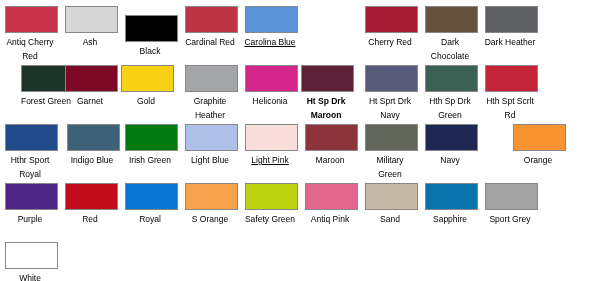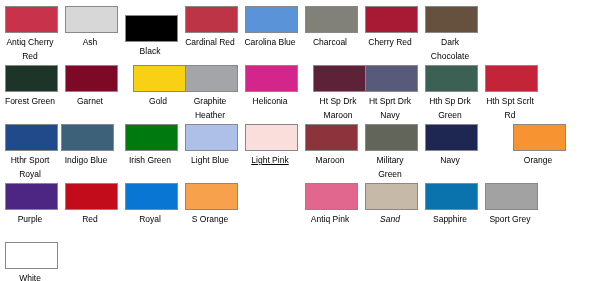--- a/index.html
+++ b/index.html
@@ -64,63 +64,63 @@
         <div class="swatch-label">Ash</div>
       </div>
       <div class="swatch-cell" style="left: 120px; margin-top: 9px;">
         <div class="swatch-chip" title="Black" style="background-color: rgb(0, 0, 0);"></div>
         <div class="swatch-label">Black</div>
       </div>
       <div class="swatch-cell" style="left: 180px;">
         <div class="swatch-chip" title="Cardinal Red" style="background-color: rgb(188, 52, 69);"></div>
         <div class="swatch-label">Cardinal Red</div>
       </div>
-      <div class="swatch-cell" style="left: 240px;">
+      <div class="swatch-cell" style="left: 240px; text-decoration: underline;">
         <div class="swatch-chip" title="Carolina Blue" style="background-color: rgb(91, 147, 216);"></div>
         <div class="swatch-label">Carolina Blue</div>
-      </div>
-      <div class="swatch-cell" style="left: 300px;">
-        <div class="swatch-chip" title="Charcoal" style="background-color: rgb(129, 129, 122);"></div>
-        <div class="swatch-label">Charcoal</div>
       </div>
       <div class="swatch-cell" style="left: 360px;">
         <div class="swatch-chip" title="Cherry Red" style="background-color: rgb(168, 26, 51);"></div>
         <div class="swatch-label">Cherry Red</div>
       </div>
       <div class="swatch-cell" style="left: 420px;">
         <div class="swatch-chip" title="Dark
 Chocolate" style="background-color: rgb(101, 81, 62);"></div>
         <div class="swatch-label">Dark
 Chocolate</div>
       </div>
-    </div>
-    <div class="swatch-row">
-      <div class="swatch-cell" style="left: 0px;">
+      <div class="swatch-cell" style="left: 480px;">
+        <div class="swatch-chip" title="Dark Heather" style="background-color: rgb(94, 96, 100);"></div>
+        <div class="swatch-label">Dark Heather</div>
+      </div>
+    </div>
+    <div class="swatch-row">
+      <div class="swatch-cell" style="left: 16px;">
         <div class="swatch-chip" title="Forest Green" style="background-color: rgb(29, 53, 41);"></div>
         <div class="swatch-label">Forest Green</div>
       </div>
       <div class="swatch-cell" style="left: 60px;">
         <div class="swatch-chip" title="Garnet" style="background-color: rgb(124, 10, 38);"></div>
         <div class="swatch-label">Garnet</div>
       </div>
-      <div class="swatch-cell" style="left: 128px;">
+      <div class="swatch-cell" style="left: 116px;">
         <div class="swatch-chip" title="Gold" style="background-color: rgb(249, 209, 20);"></div>
         <div class="swatch-label">Gold</div>
       </div>
       <div class="swatch-cell" style="left: 180px;">
         <div class="swatch-chip" title="Graphite
 Heather" style="background-color: rgb(163, 165, 168);"></div>
         <div class="swatch-label">Graphite
 Heather</div>
       </div>
       <div class="swatch-cell" style="left: 240px;">
         <div class="swatch-chip" title="Heliconia" style="background-color: rgb(212, 38, 138);"></div>
         <div class="swatch-label">Heliconia</div>
       </div>
-      <div class="swatch-cell" style="left: 308px;">
+      <div class="swatch-cell" style="left: 296px; font-weight: bold;">
         <div class="swatch-chip" title="Ht Sp Drk
 Maroon" style="background-color: rgb(94, 34, 56);"></div>
         <div class="swatch-label">Ht Sp Drk
 Maroon</div>
       </div>
       <div class="swatch-cell" style="left: 360px;">
         <div class="swatch-chip" title="Ht Sprt Drk
 Navy" style="background-color: rgb(88, 90, 124);"></div>
         <div class="swatch-label">Ht Sprt Drk
 Navy</div>
@@ -138,21 +138,21 @@
 Rd</div>
       </div>
     </div>
     <div class="swatch-row">
       <div class="swatch-cell" style="left: 0px;">
         <div class="swatch-chip" title="Hthr Sport
 Royal" style="background-color: rgb(32, 74, 138);"></div>
         <div class="swatch-label">Hthr Sport
 Royal</div>
       </div>
-      <div class="swatch-cell" style="left: 56px;">
+      <div class="swatch-cell" style="left: 62px;">
         <div class="swatch-chip" title="Indigo Blue" style="background-color: rgb(60, 97, 120);"></div>
         <div class="swatch-label">Indigo Blue</div>
       </div>
       <div class="swatch-cell" style="left: 180px;">
         <div class="swatch-chip" title="Light Blue" style="background-color: rgb(174, 192, 232);"></div>
         <div class="swatch-label">Light Blue</div>
       </div>
       <div class="swatch-cell" style="left: 120px;">
         <div class="swatch-chip" title="Irish Green" style="background-color: rgb(0, 121, 15);"></div>
         <div class="swatch-label">Irish Green</div>
@@ -190,25 +190,29 @@
         <div class="swatch-label">Red</div>
       </div>
       <div class="swatch-cell" style="left: 120px;">
         <div class="swatch-chip" title="Royal" style="background-color: rgb(8, 118, 210);"></div>
         <div class="swatch-label">Royal</div>
       </div>
       <div class="swatch-cell" style="left: 180px;">
         <div class="swatch-chip" title="S Orange" style="background-color: rgb(247, 161, 77);"></div>
         <div class="swatch-label">S Orange</div>
       </div>
+      <div class="swatch-cell" style="left: 240px;">
+        <div class="swatch-chip" title="Safety Green" style="background-color: rgb(188, 211, 18);"></div>
+        <div class="swatch-label">Safety Green</div>
+      </div>
       <div class="swatch-cell" style="left: 300px;">
         <div class="swatch-chip" title="Safety Pink" style="background-color: rgb(226, 103, 143);"></div>
         <div class="swatch-label">Antiq Pink</div>
       </div>
-      <div class="swatch-cell" style="left: 360px; font-style: italic;">
+      <div class="swatch-cell" style="left: 360px;">
         <div class="swatch-chip" title="Sand" style="background-color: rgb(198, 185, 168);"></div>
         <div class="swatch-label">Sand</div>
       </div>
       <div class="swatch-cell" style="left: 420px;">
         <div class="swatch-chip" title="Sapphire" style="background-color: rgb(10, 115, 174);"></div>
         <div class="swatch-label">Sapphire</div>
       </div>
       <div class="swatch-cell" style="left: 480px;">
         <div class="swatch-chip" title="Sport Grey" style="background-color: rgb(162, 162, 162);"></div>
         <div class="swatch-label">Sport Grey</div>

